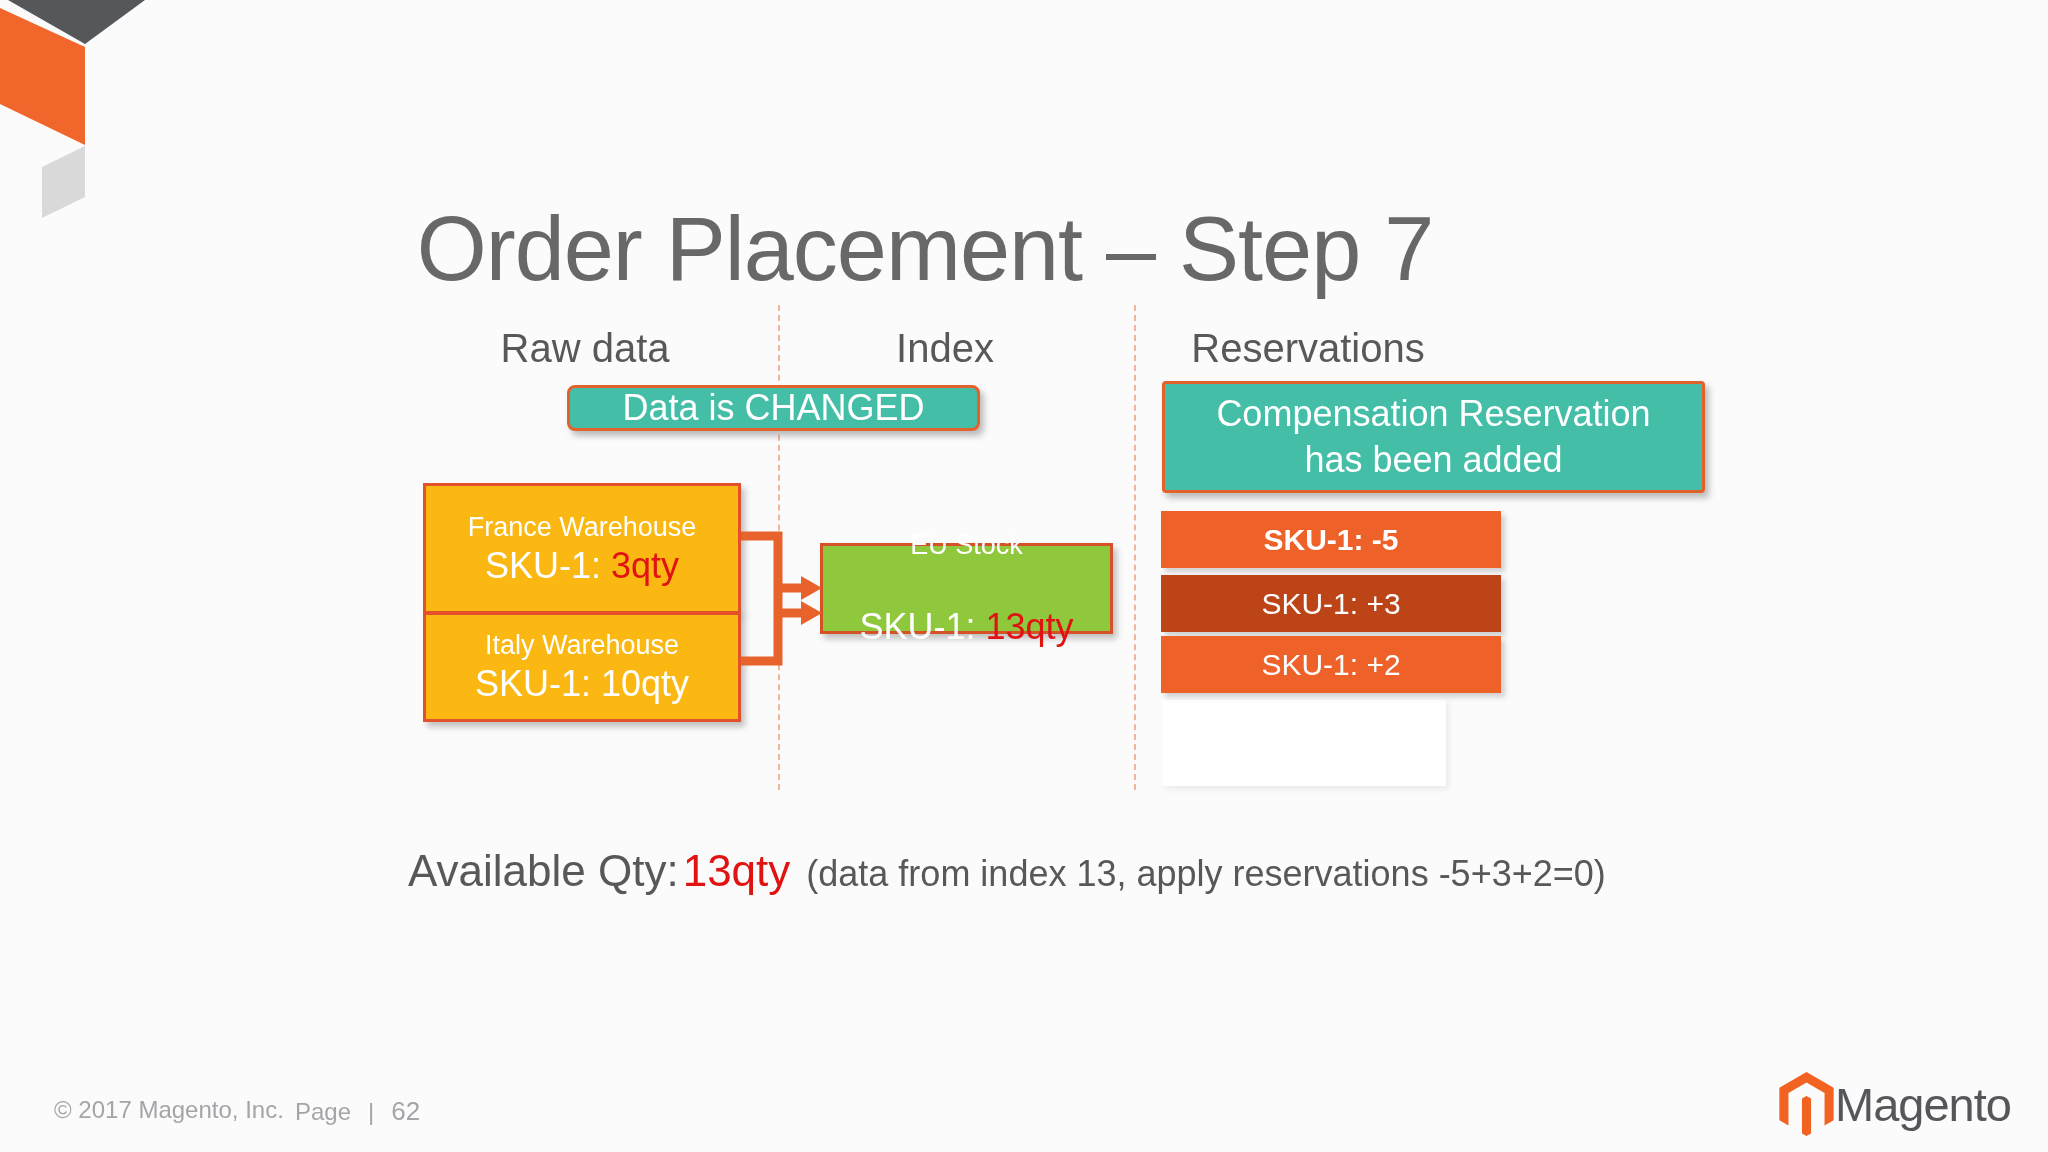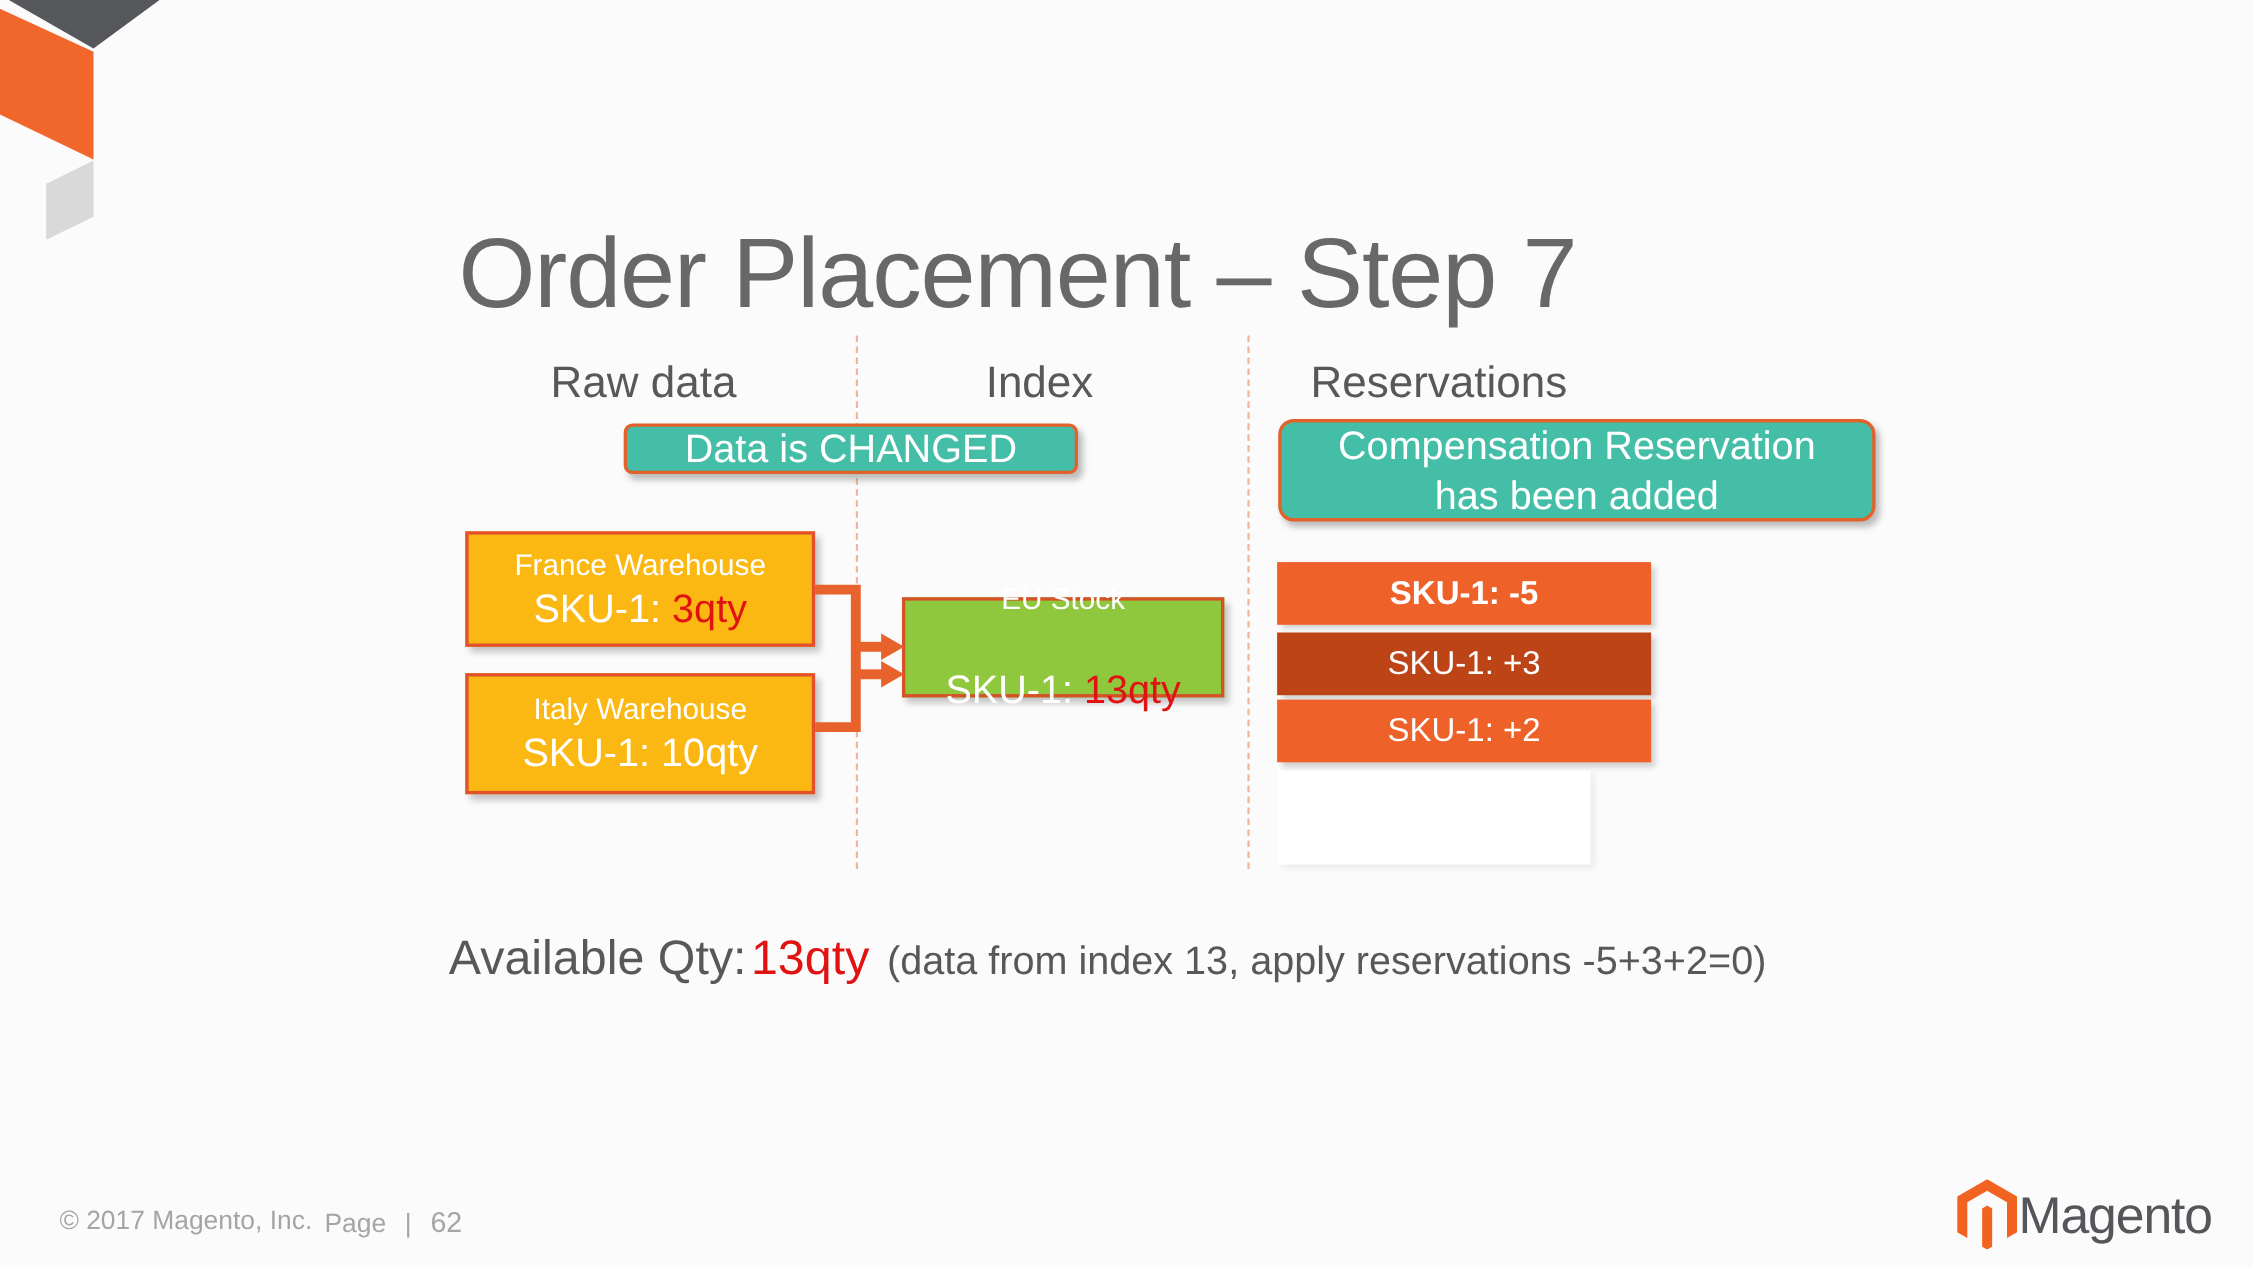--- a/index.html
+++ b/index.html
@@ -44,35 +44,35 @@
     position:absolute;box-sizing:border-box;
     background:var(--teal,#45BEA7);
     border:3px solid var(--teal_border,#E2622B);
     color:#fff;display:flex;flex-direction:column;
     align-items:center;justify-content:center;
     font-size:36px;line-height:46px;
     box-shadow:4px 5px 6px rgba(110,110,110,.45);
     z-index:3;
   }
   .callout.changed{left:567px;top:385px;width:413px;height:46px;border-radius:8px;}
-  .callout.compensation{left:1162px;top:381px;width:543px;height:93px;border-radius:14px;}
+  .callout.compensation{left:1162px;top:381px;width:543px;height:112px;border-radius:4px;}
 
   
   .node{
     position:absolute;box-sizing:border-box;
     border:3px solid var(--orange_box_border,#E2512B);
     color:#fff;display:flex;flex-direction:column;
     align-items:center;justify-content:center;
     box-shadow:4px 5px 6px rgba(110,110,110,.4);
     z-index:2;
   }
   .node .node-name{font-size:27px;line-height:34px;}
   .node .node-sku{font-size:36px;line-height:44px;}
   .node .sku-label{margin-right:10px;}
-  .node.france{left:423px;top:483px;width:318px;height:105px;background:var(--orange_box,#FBB712);}
+  .node.france{left:423px;top:483px;width:318px;height:131px;background:var(--orange_box,#FBB712);}
   .node.italy{left:423px;top:612px;width:318px;height:110px;background:var(--orange_box,#FBB712);}
   .node.eu{left:820px;top:543px;width:293px;height:91px;background:var(--green_box,#90C83D);border-color:var(--green_box_border,#D55127);gap:43px;}
   .qty-red{color:var(--red_text,#E01212);}
 
   
   .connector{position:absolute;left:700px;top:500px;width:140px;height:200px;z-index:2;}
 
   
   .bar{
     position:absolute;left:1161px;width:340px;height:57px;

